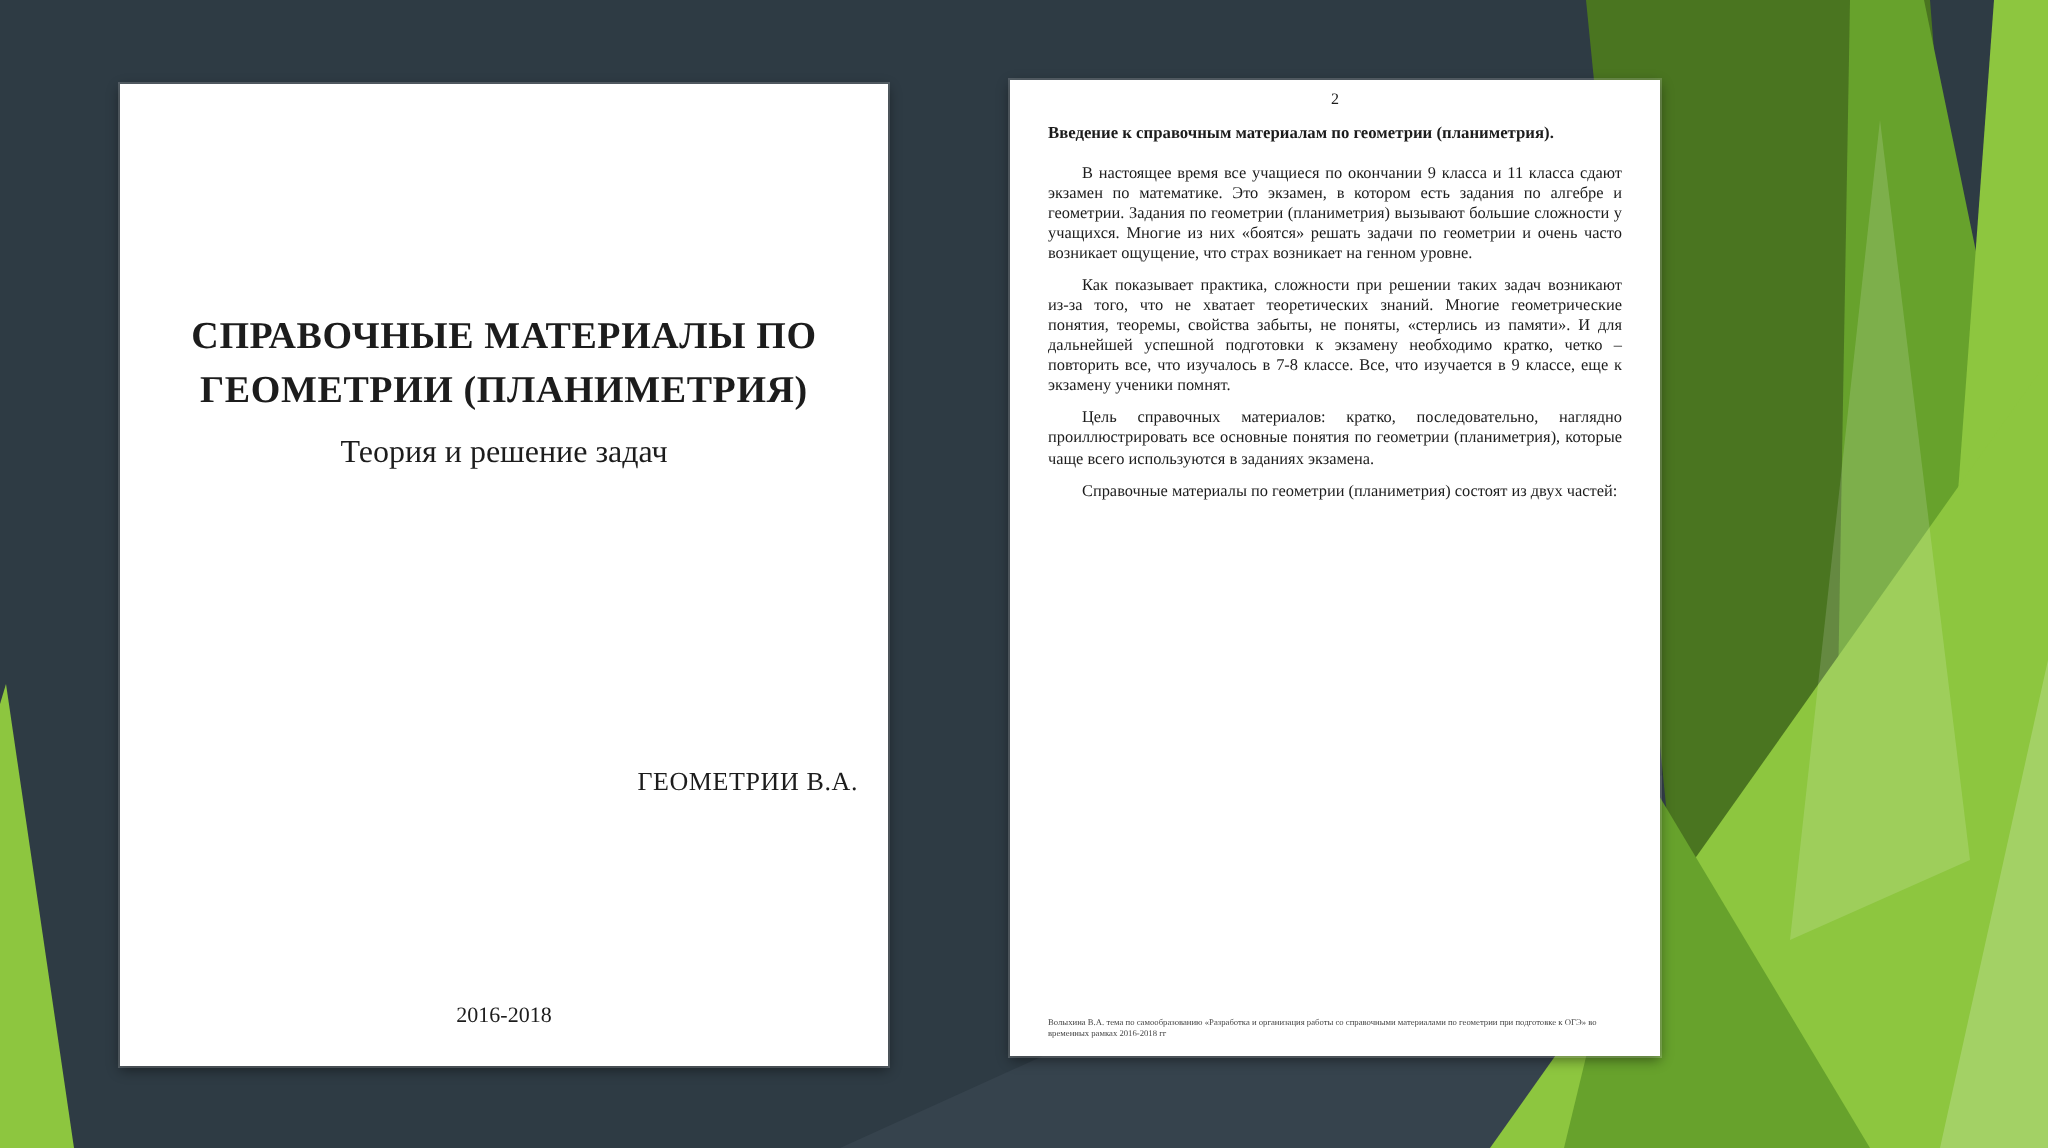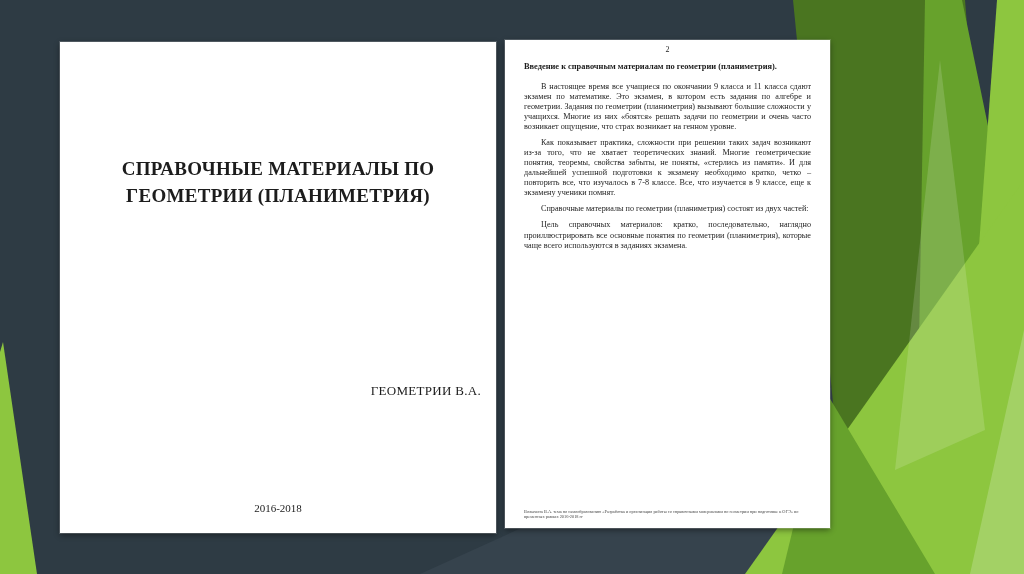--- a/index.html
+++ b/index.html
@@ -9,21 +9,21 @@
     overflow:hidden;
     font-family:"Liberation Serif","DejaVu Serif",serif;
   }
   .bg{position:absolute;left:0;top:0;width:1024px;height:574px;display:block;}
   .page{
     position:absolute;
     background:#fff;
     box-shadow:0 0 0 1px rgba(255,255,255,0.18), 0 2px 6px rgba(0,0,0,0.45);
     color:#1c1c1c;
   }
-  .page-left{left:60px;top:42px;width:436px;height:491px;}
+  .page-left{left:60px;top:42px;width:384px;height:491px;}
   .page-right{left:505px;top:40px;width:325px;height:488px;}
 
   
   .doc-title{
     margin:114px auto 0 auto;
     max-width:330px;
     text-align:center;
     font-size:19px;
     font-weight:bold;
     line-height:1.4;
@@ -89,31 +89,32 @@
     <polygon points="997,0 1024,0 1024,574 955,574" fill="#8dc63f"></polygon>
     <polygon points="1024,180 1024,574 745,574" fill="#8dc63f"></polygon>
     <polygon points="826,392 935,574 782,574" fill="#67a22c"></polygon>
     <polygon points="940,60 985,430 895,470" fill="#ffffff" fill-opacity="0.15"></polygon>
     <polygon points="1024,330 970,574 1024,574" fill="#ffffff" fill-opacity="0.2"></polygon>
     <polygon points="3,342 37,574 0,574 0,352" fill="#8dc63f"></polygon>
   </svg>
 
   <div class="page page-left">
     <div class="doc-title">СПРАВОЧНЫЕ МАТЕРИАЛЫ ПО ГЕОМЕТРИИ (ПЛАНИМЕТРИЯ)</div>
+    <div class="doc-subtitle">Теория и решение задач</div>
     <div class="doc-author">ГЕОМЕТРИИ В.А.</div>
     <div class="doc-years">2016-2018</div>
   </div>
 
   <div class="page page-right">
     <div class="intro-inner">
       <div class="page-num">2</div>
       <div class="intro-heading">Введение к справочным материалам по геометрии (планиметрия).</div>
       <div class="intro-body">
           <p>В настоящее время все учащиеся по окончании 9 класса и 11 класса сдают экзамен по математике. Это экзамен, в котором есть задания по алгебре и геометрии. Задания по геометрии (планиметрия) вызывают большие сложности у учащихся. Многие из них «боятся» решать задачи по геометрии и очень часто возникает ощущение, что страх возникает на генном уровне.</p>
           <p>Как показывает практика, сложности при решении таких задач возникают из-за того, что не хватает теоретических знаний. Многие геометрические понятия, теоремы, свойства забыты, не поняты, «стерлись из памяти». И для дальнейшей успешной подготовки к экзамену необходимо кратко, четко –повторить все, что изучалось в 7-8 классе. Все, что изучается в 9 классе, еще к экзамену ученики помнят.</p>
+          <p>Цель справочных материалов: кратко, последовательно, наглядно проиллюстрировать  все основные понятия по геометрии (планиметрия), которые чаще всего используются в заданиях экзамена.</p>
           <p>Справочные материалы по геометрии (планиметрия) состоят из двух частей:</p>
-          <p>Цель справочных материалов: кратко, последовательно, наглядно проиллюстрировать  все основные понятия по геометрии (планиметрия), которые чаще всего используются в заданиях экзамена.</p>
         </div>
     </div>
     <div class="footnote">Волыхина В.А. тема по самообразованию «Разработка и организация работы со справочными материалами по геометрии при подготовке к ОГЭ» во временных рамках 2016-2018 гг</div>
   </div>
 
 </div>
 
 </body></html>

